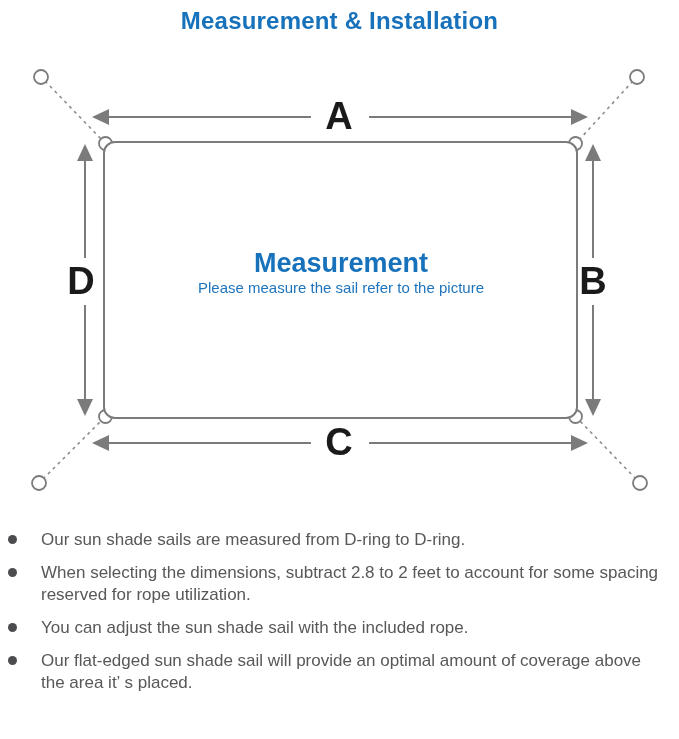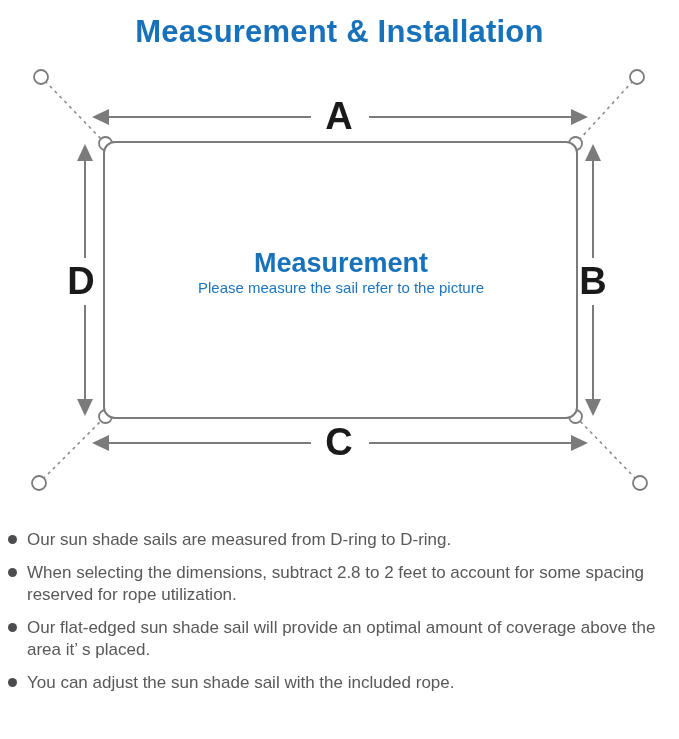--- a/index.html
+++ b/index.html
@@ -5,24 +5,24 @@
   html, body { margin: 0; padding: 0; background: #ffffff; }
   .page {
     position: relative;
     width: 679px;
     height: 739px;
     background: #ffffff;
     overflow: hidden;
     font-family: "Liberation Sans", sans-serif;
   }
   .page-title {
-    margin: 11px;
+    margin: 0;
     padding-top: 3px;
     text-align: center;
-    font-size: 31px;
+    font-size: 24px;
     line-height: 36px;
     font-weight: 700;
     color: #1772BB;
     letter-spacing: 0.2px;
   }
   .diagram-wrap {
     position: absolute;
     left: 0;
     top: 55px;
     width: 679px;
@@ -51,21 +51,21 @@
     top: 529px;
     width: 679px;
     margin: 0;
     padding: 0 10px 0 8px;
     box-sizing: border-box;
     list-style: none;
   }
   .notes li {
     display: flex;
     align-items: flex-start;
-    gap: 10px;
+    gap: 24px;
     margin-bottom: 11px;
     color: #58585A;
     font-size: 17px;
     line-height: 22px;
   }
   .notes .dot {
     flex: none;
     width: 9px;
     height: 9px;
     margin-top: 6px;
@@ -136,21 +136,21 @@
     <li>
       <span class="dot"></span>
       <span class="note-text">Our sun shade sails are measured from D-ring to D-ring.</span>
     </li>
     <li>
       <span class="dot"></span>
       <span class="note-text">When selecting the dimensions, subtract 2.8 to 2 feet to account for some spacing reserved for rope utilization.</span>
     </li>
     <li>
       <span class="dot"></span>
-      <span class="note-text">Our flat-edged sun shade sail will provide an optimal amount of coverage above the area it’ s placed.</span>
+      <span class="note-text">You can adjust the sun shade sail with the included rope.</span>
     </li>
     <li>
       <span class="dot"></span>
-      <span class="note-text">You can adjust the sun shade sail with the included rope.</span>
+      <span class="note-text">Our flat-edged sun shade sail will provide an optimal amount of coverage above the area it’ s placed.</span>
     </li>
   </ul>
 
 </div>
 
 </body></html>

